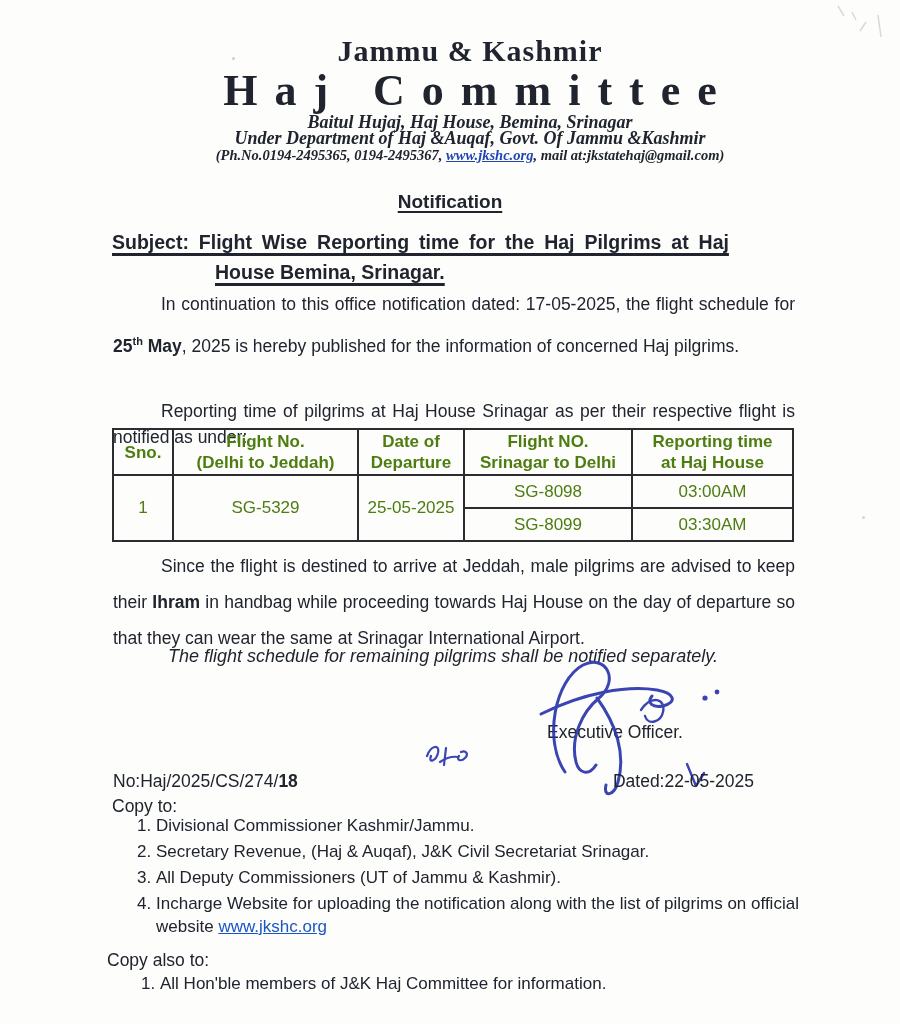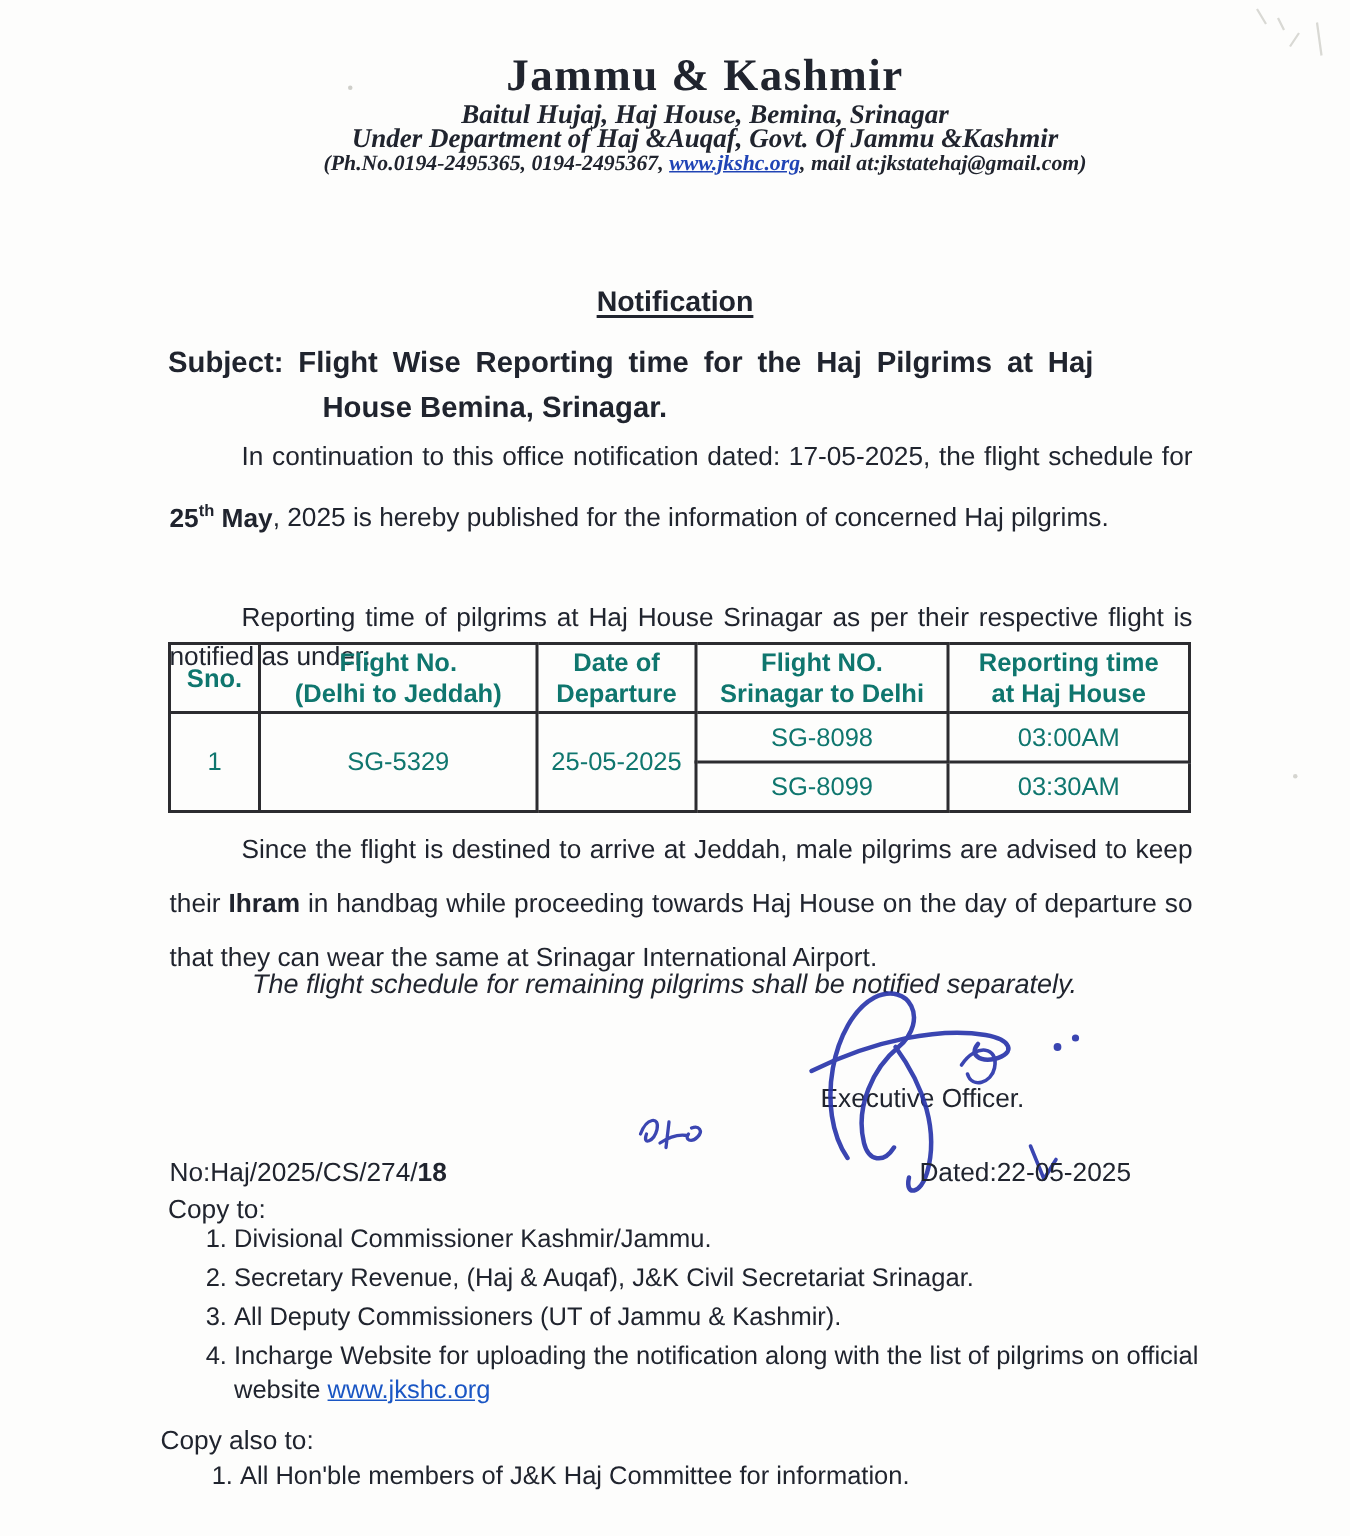--- a/index.html
+++ b/index.html
@@ -16,33 +16,33 @@
   .org-name   { font-size:44px; font-weight:bold; letter-spacing:17px; text-indent:17px; margin-top:0px; line-height:46px; }
   .addr       { font-size:18px; font-weight:bold; font-style:italic; line-height:16px; }
   .contact    { font-size:14.5px; font-weight:bold; font-style:italic; margin-top:1px; }
   .contact a  { color:#2044b5; text-decoration:underline; }
   
   .notification { position:absolute; top:191px; left:0; right:0; text-align:center;
     font-size:19px; font-weight:bold; }
   .notification span { text-decoration:underline; text-decoration-thickness:2px; text-underline-offset:3px; }
   .subject { position:absolute; top:227px; left:112px; width:700px;
     font-size:19.5px; font-weight:bold; line-height:30px; }
-  .subject .u { text-decoration-thickness:2.5px; text-underline-offset:4px; }
+  .subject .u { text-decoration:underline; text-decoration-thickness:2.5px; text-underline-offset:4px; }
   .subject .l1 { word-spacing:4.5px; }
   .subject .l2 { display:inline-block; margin-left:103px; }
   
   .para { position:absolute; left:113px; width:682px; font-size:17.5px; text-align:justify; }
   .para1 { top:286px; line-height:37px; text-indent:48px; }
   .para2 { top:370px; line-height:26px; text-indent:48px;margin-top:28px; }
   .para3 { top:548px; line-height:36px; text-indent:48px; }
   .para4 { position:absolute; top:646px; left:168px; font-size:18px; font-style:italic; }
   sup.ord { font-size:11px; font-weight:bold; }
   
   .flight-table { position:absolute; top:428px; left:112px; border-collapse:collapse;
-    table-layout:fixed; font-size:17px; color:#0f766e; }
+    table-layout:fixed; font-size:17px; color:#4d7c0f; }
   .flight-table th, .flight-table td { border:2px solid #2c2c30; text-align:center; vertical-align:middle; }
   .flight-table th { font-size:17px; font-weight:bold; white-space:pre-line; height:46px; line-height:21px; }
   .flight-table td { height:33px; }
   .col-sno{width:60px} .col-fdj{width:185px} .col-dep{width:106px} .col-fsd{width:168px} .col-rep{width:161px}
   
   .sig-block { position:absolute; top:721px; left:438px; width:354px; text-align:center;
     font-size:17.5px; line-height:23px; }
   .sig-svg { position:absolute; left:415px; top:652px; width:340px; height:150px; pointer-events:none; }
   
   .ref-row { position:absolute; top:771px; left:113px; right:146px;
@@ -57,20 +57,21 @@
   
   .noise { position:absolute; pointer-events:none; }
 </style>
 </head>
 <body>
 
 <div class="page">
 
   <div class="letterhead">
     <div class="org-region">Jammu &amp; Kashmir</div>
+    <div class="org-name">Haj Committee</div>
     <div class="addr">Baitul Hujaj, Haj House, Bemina, Srinagar</div>
     <div class="addr">Under Department of Haj &amp;Auqaf, Govt. Of Jammu &amp;Kashmir</div>
     <div class="contact"><span>(Ph.No.0194-2495365, 0194-2495367, </span><a href="#">www.jkshc.org</a><span>, mail at:jkstatehaj@gmail.com)</span></div>
   </div>
 
   <div class="notification"><span>Notification</span></div>
 
   <div class="subject">
     <span class="u l1">Subject: Flight Wise Reporting time for the Haj Pilgrims at Haj</span><br>
     <span class="u l2">House Bemina, Srinagar.</span>

